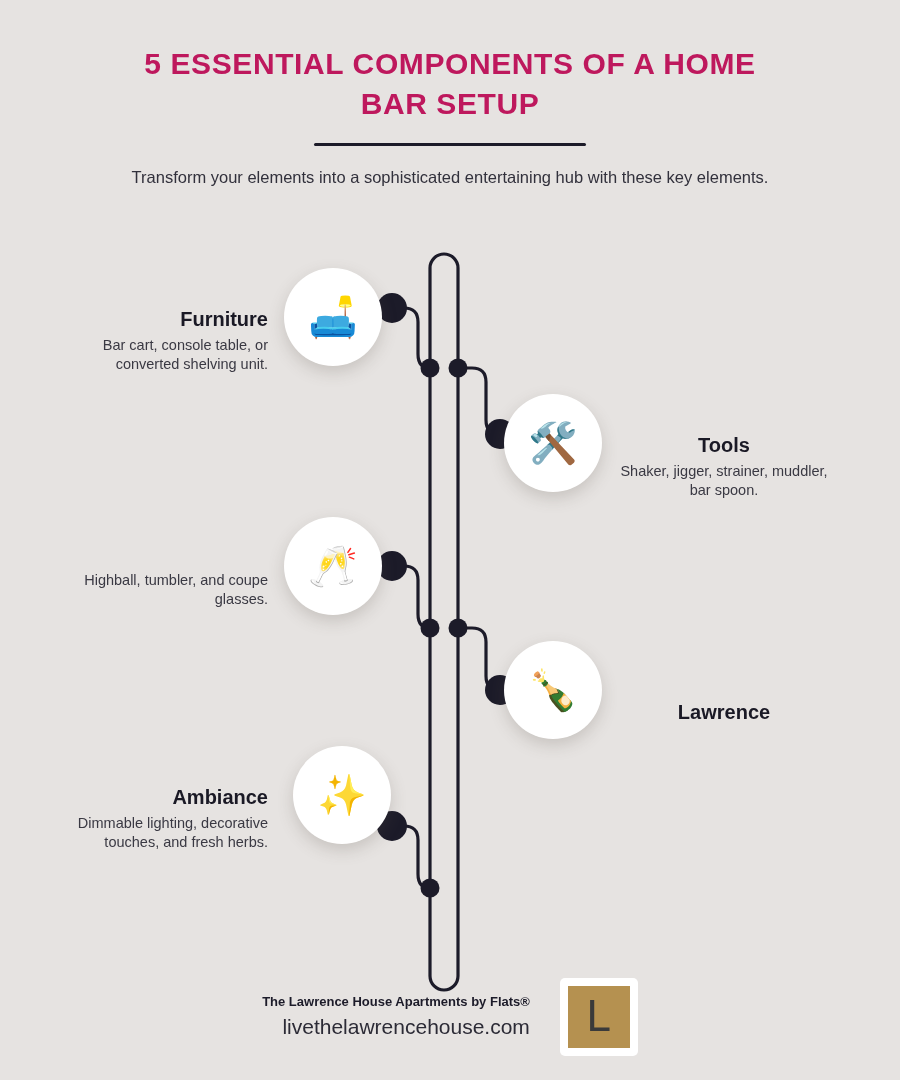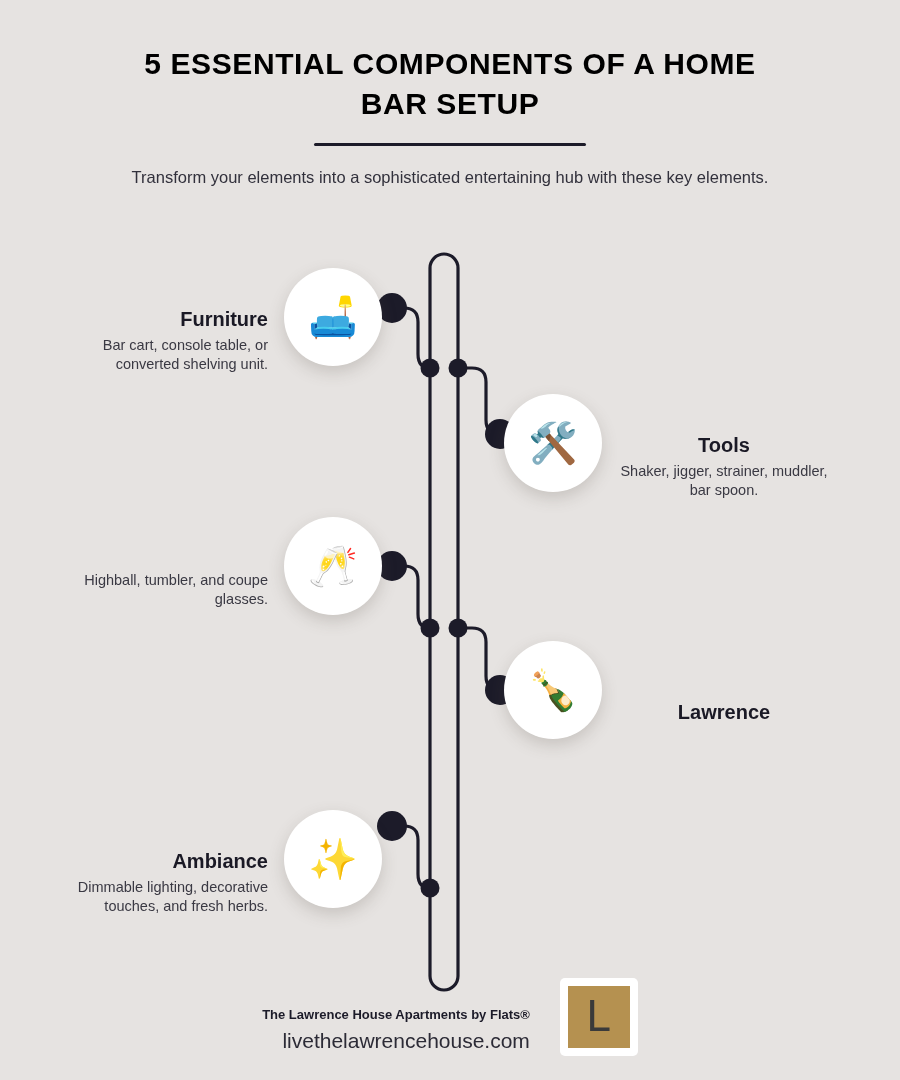--- a/index.html
+++ b/index.html
@@ -19,21 +19,21 @@
   
   .header {
     padding: 44px 62px 0 62px;
     text-align: center;
   }
   .title {
     font-size: 30px;
     font-weight: bold;
     letter-spacing: 0.6px;
     line-height: 1.34;
-    color: #000000;
+    color: #be185d;
     margin: 0 auto;
     max-width: 680px;
     text-transform: uppercase;
   }
   .divider {
     width: 272px;
     height: 3px;
     background: #1c1b29;
     margin: 19px auto 0 auto;
     border-radius: 2px;
@@ -117,21 +117,21 @@
     margin: 0;
   }
 
   
   .footer {
     position: absolute;
     left: 0;
     bottom: 24px;
     width: 900px;
     display: flex;
-    align-items: flex-end;
+    align-items: center;
     justify-content: center;
     gap: 30px;
   }
   .footer-text {
     text-align: right;
   }
   .footer-brand {
     font-size: 13px;
     font-weight: bold;
     color: #1c1b29;
@@ -243,21 +243,21 @@
 
 <div class="item right" style="left:504px; top:641px;">
   <div class="bubble">
     <span class="glyph">🍾</span>
   </div>
   <div class="text-block to-right">
     <p class="item-title">Lawrence</p>
   </div>
 </div>
 
-<div class="item left" style="left:56px; top:801px;">
+<div class="item left" style="left:56px; top:737px;gap:9px;">
   <div class="text-block to-left">
     <p class="item-title">Ambiance</p>
     <p class="item-desc">Dimmable lighting, decorative touches, and fresh herbs.</p>
   </div>
   <div class="bubble">
     <span class="glyph">✨</span>
   </div>
 </div>
 
 <div class="footer">

